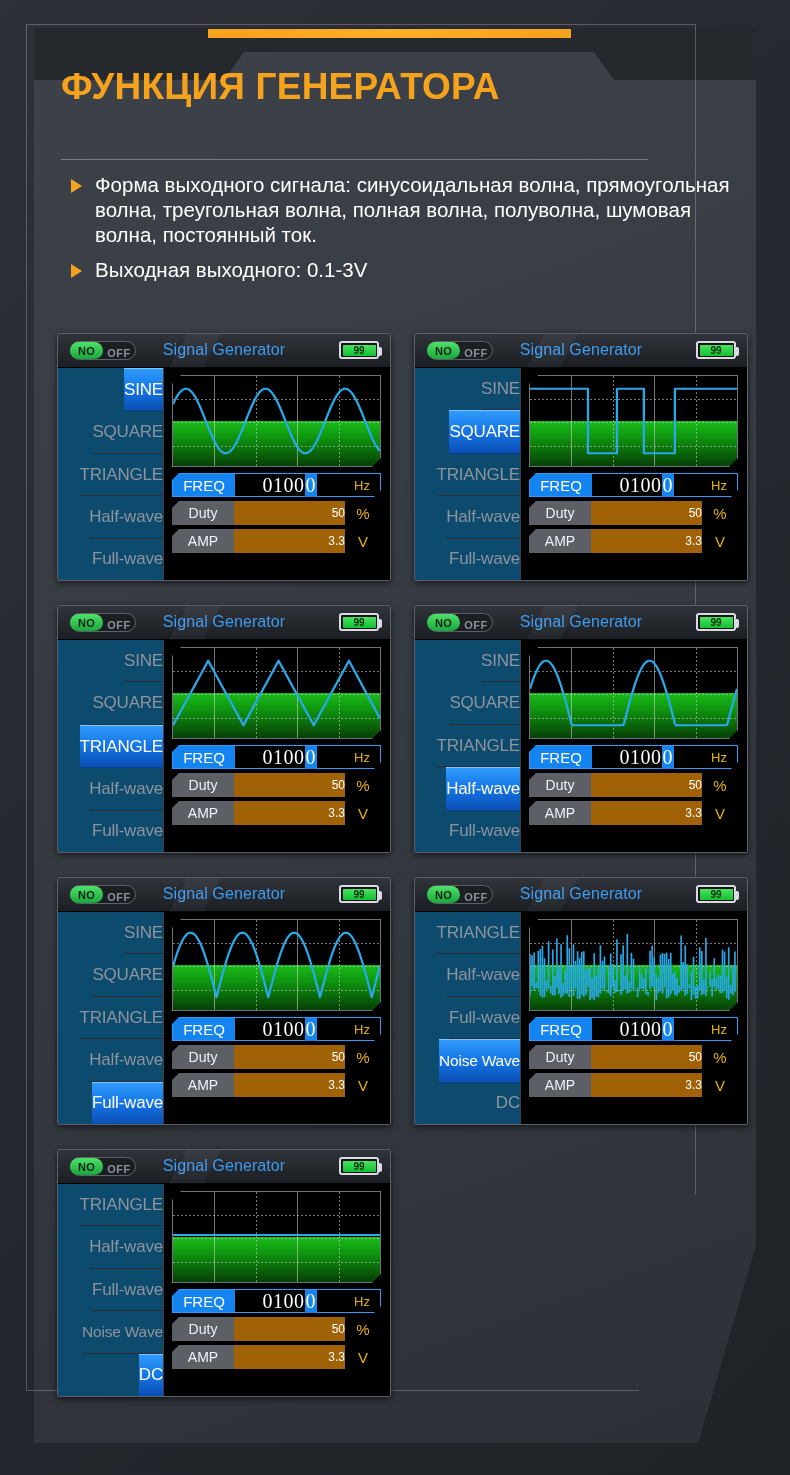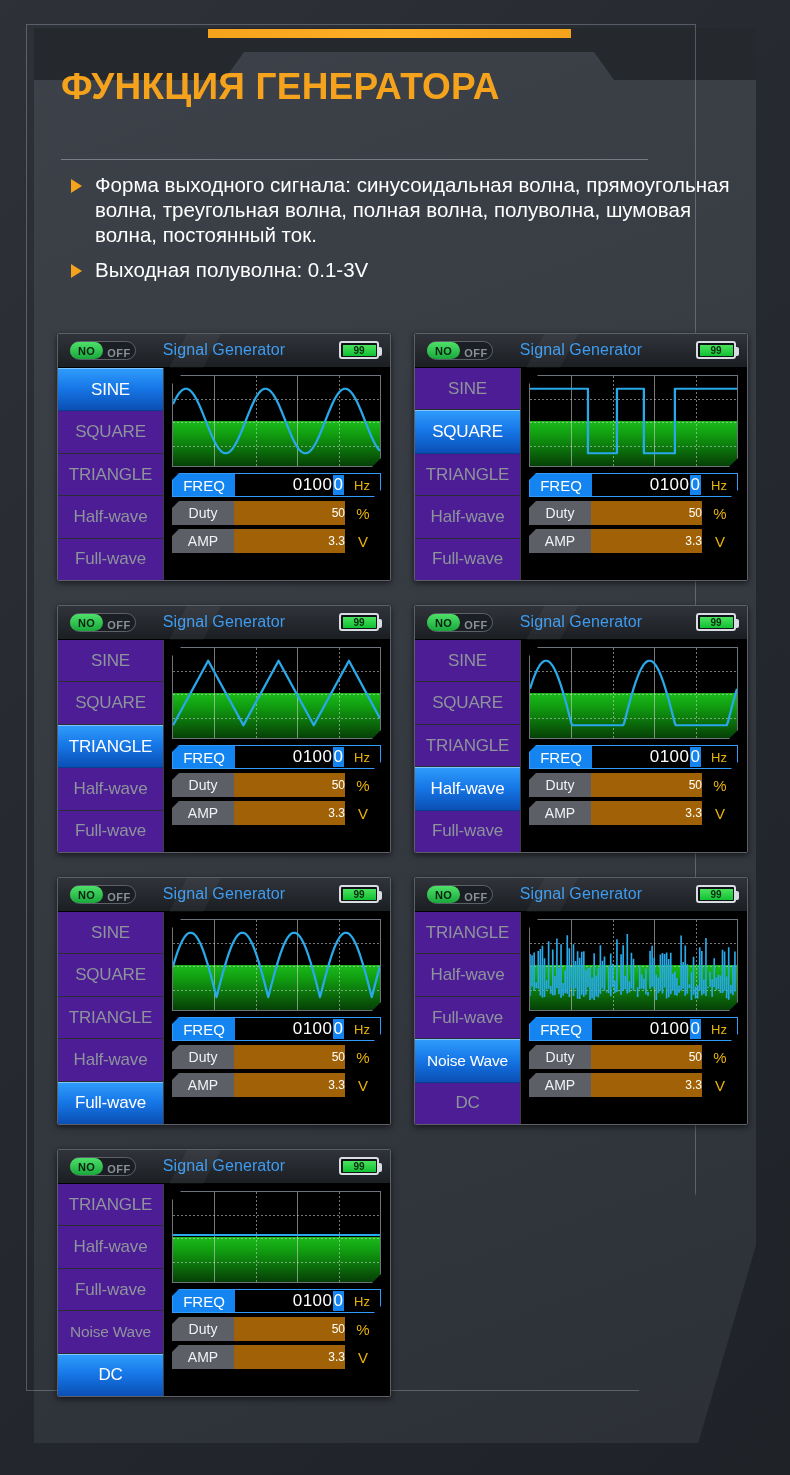--- a/index.html
+++ b/index.html
@@ -187,23 +187,23 @@
     color: #0a2a10;
     font-size: 10px; font-weight: bold;
     display: flex; align-items: center; justify-content: center;
   }
 
   
   .dev-body { display: flex; height: 213px; }
 
   .sidebar {
     width: 106px;
-    background: #4c1d95;
+    background: #0c4a6e;
     border-right: 1px solid #3a3f46;
-    display: flex; flex-direction: column;
+    display: flex; flex-direction: column; align-items: flex-end;
   }
   .menu-item {
     flex: 1;
     display: flex; align-items: center; justify-content: center;
     color: #8e949c;
     font-size: 17px;
     border-bottom: 1px solid #2a2e34;
     white-space: nowrap;
     letter-spacing: -.2px;
   }
@@ -282,22 +282,22 @@
   .row .hl { background: #1485f0; color: #fff; padding: 0 1px; }
   .row .unit {
     width: 36px;
     background: #000;
     display: flex; align-items: center; justify-content: center;
     color: #eab308; font-size: 15px;
   }
   .row .unit.sm { font-size: 13px; }
   .freq-val {
     flex: 1; background: #000;
-    display: flex; align-items: center; justify-content: flex-end;
-    font-size: 17px; color: #fff;
+    display: flex; align-items: center; justify-content: center;
+    font-size: 20px; color: #fff; font-family: Liberation Serif, serif;
   }
 </style>
 </head>
 <body>
 
 <div class="page">
 
   <div class="panel"></div>
 
   <svg class="top-notch" viewBox="0 0 722 52" preserveAspectRatio="none" style="position:absolute;left:34px;top:28px;width:722px;height:52px;">
@@ -314,21 +314,21 @@
 
     <div class="rule"></div>
 
     <div class="bullets">
       <div class="bullet">
         <span class="tri"></span>
         <span>Форма выходного сигнала: синусоидальная волна, прямоугольная волна, треугольная волна, полная волна, полуволна, шумовая волна, постоянный ток.</span>
       </div>
       <div class="bullet">
         <span class="tri"></span>
-        <span>Выходная полуволна: 0.1-3V</span>
+        <span>Выходная выходного: 0.1-3V</span>
       </div>
     </div>
 
     <div class="devices" id="devices">
         <div class="device">
           <div class="statusbar">
             <div class="toggle">
               <div class="on">NO</div>
               <div class="off">OFF</div>
             </div>

